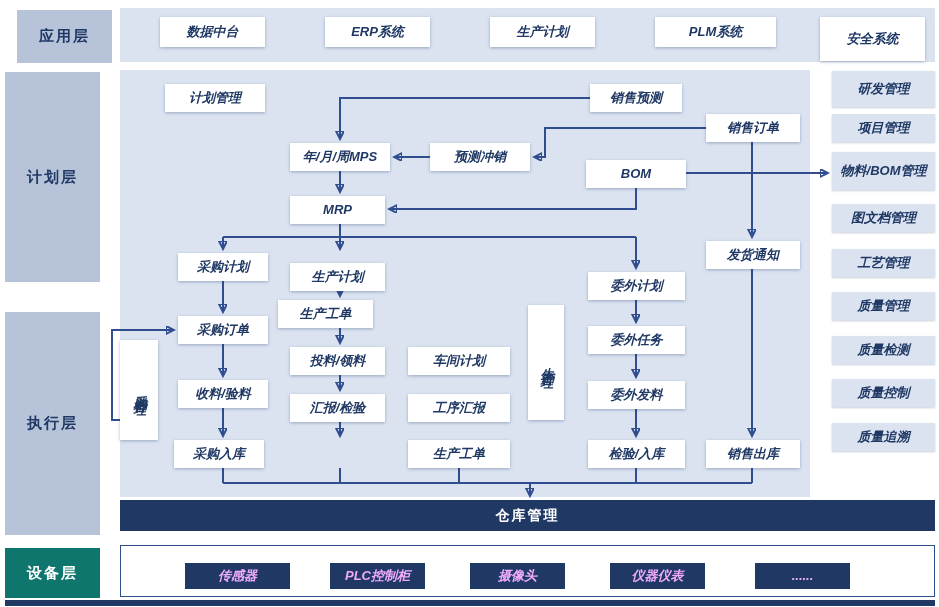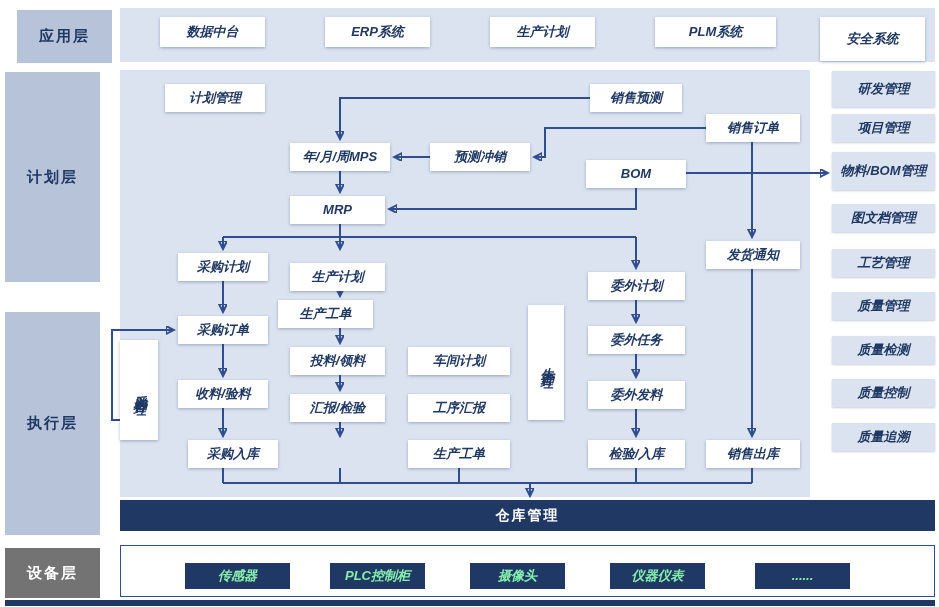--- a/index.html
+++ b/index.html
@@ -3,26 +3,26 @@
 <meta charset="utf-8">
 <style>
   * { margin:0; padding:0; box-sizing:border-box; }
   body { background:#fff; font-family:"Liberation Sans","DejaVu Sans",sans-serif; }
   .stage { position:relative; width:939px; height:607px; background:#fff; overflow:hidden; }
   .band { position:absolute; background:#dbe3f1; z-index:0; }
   .arrows { position:absolute; left:0; top:0; z-index:1; pointer-events:none; }
   .arrows path { stroke:#2f4d8f; stroke-width:2; fill:none; }
   .layer-label { position:absolute; z-index:2; display:flex; align-items:center; justify-content:center;
                  font-weight:bold; font-size:15px; color:#1f3864; background:#b7c3d9; letter-spacing:2px; }
-  .layer-label.dark { background:#737373; color:#fff; }
+  .layer-label.dark { background:#0f766e; color:#fff; }
   .node { position:absolute; z-index:2; display:flex; align-items:center; justify-content:center;
           background:#fff; color:#1f3864; font-weight:bold; font-size:13px; text-align:center;
           box-shadow:0 1px 3px rgba(31,56,100,.35); padding:1px 2px; line-height:1.15;font-style:italic; }
   .node.lightblue { background:#dbe3f1; box-shadow:0 1px 2px rgba(31,56,100,.25); }
-  .node.dark { background:#1f3864; color:#86efac; box-shadow:none; }
+  .node.dark { background:#1f3864; color:#f0abfc; box-shadow:none; }
   .node.vertical { writing-mode:vertical-rl; letter-spacing:3px; }
   .bar { position:absolute; z-index:2; background:#1f3864; color:#fff; font-weight:bold; font-size:14px;
          display:flex; align-items:center; justify-content:center; letter-spacing:2px; }
   .device-band { position:absolute; z-index:1; background:#fff; border:1px solid #2f4d8f; }
   .bottom-strip { position:absolute; z-index:2; background:#1f3864; }
 </style>
 </head>
 <body>
 
 <div class="stage">
@@ -121,21 +121,21 @@
   <div class="node" style="left:278px;top:300px;width:95px;height:28px">生产工单</div>
   <div class="node" style="left:588px;top:326px;width:97px;height:28px">委外任务</div>
   <div class="node vertical" style="left:120px;top:340px;width:38px;height:100px">采购管理</div>
   <div class="node" style="left:290px;top:347px;width:95px;height:28px">投料/领料</div>
   <div class="node" style="left:408px;top:347px;width:102px;height:28px">车间计划</div>
   <div class="node vertical" style="left:528px;top:305px;width:36px;height:115px">生产管理</div>
   <div class="node" style="left:588px;top:381px;width:97px;height:28px">委外发料</div>
   <div class="node" style="left:178px;top:380px;width:90px;height:28px">收料/验料</div>
   <div class="node" style="left:290px;top:394px;width:95px;height:28px">汇报/检验</div>
   <div class="node" style="left:408px;top:394px;width:102px;height:28px">工序汇报</div>
-  <div class="node" style="left:188px;top:440px;width:90px;height:28px">采购入库</div>
+  <div class="node" style="left:174px;top:440px;width:90px;height:28px">采购入库</div>
   <div class="node" style="left:408px;top:440px;width:102px;height:28px">生产工单</div>
   <div class="node" style="left:588px;top:440px;width:97px;height:28px">检验/入库</div>
   <div class="node" style="left:706px;top:440px;width:94px;height:28px">销售出库</div>
 
   <div class="bar" style="left:120px;top:500px;width:815px;height:31px">仓库管理</div>
 
   <div class="node dark" style="left:185px;top:563px;width:105px;height:26px">传感器</div>
   <div class="node dark" style="left:330px;top:563px;width:95px;height:26px">PLC控制柜</div>
   <div class="node dark" style="left:470px;top:563px;width:95px;height:26px">摄像头</div>
   <div class="node dark" style="left:610px;top:563px;width:95px;height:26px">仪器仪表</div>

